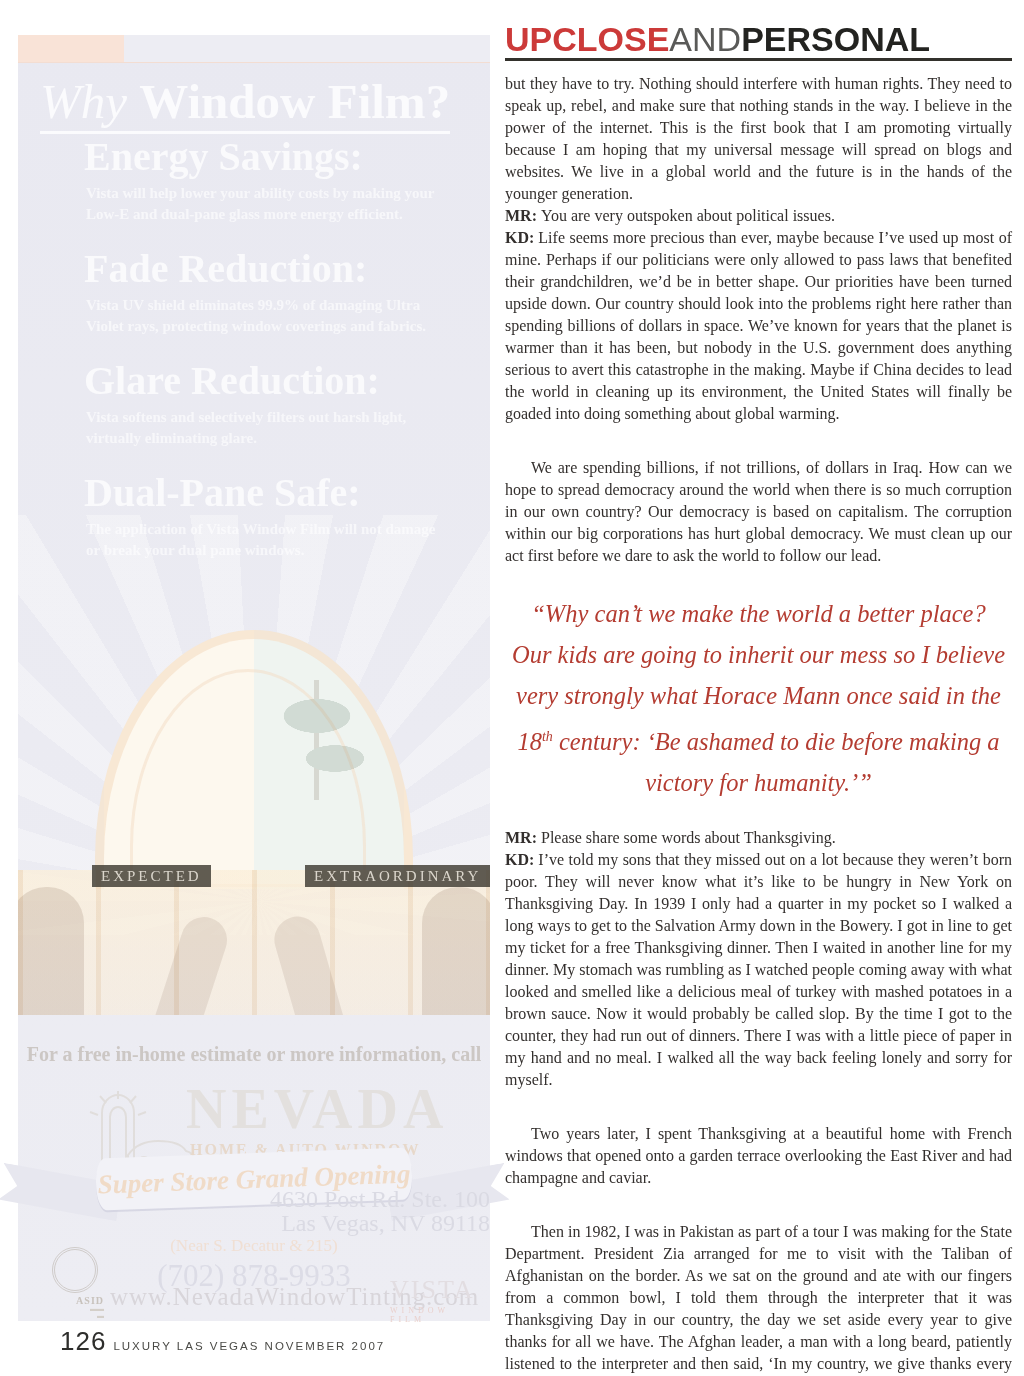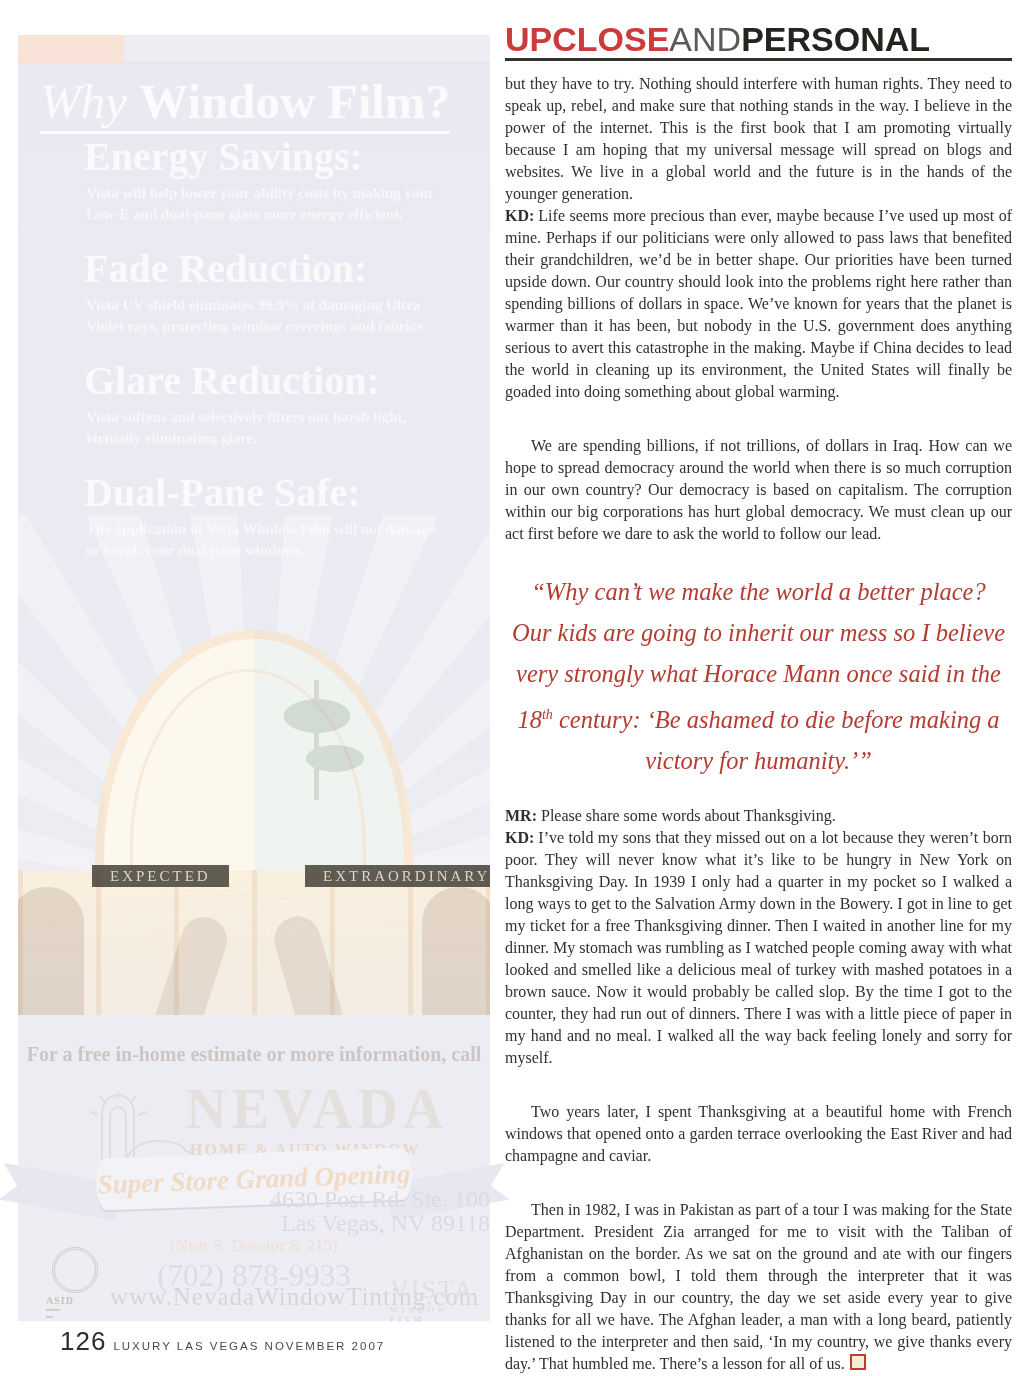--- a/index.html
+++ b/index.html
@@ -47,21 +47,21 @@
         background:repeating-linear-gradient(90deg,rgba(214,170,120,0.35) 0 5px,
         rgba(255,252,244,0.35) 5px 78px);}
   .chair{position:absolute;width:74px;height:150px;background:rgba(96,66,46,0.14);
          border-radius:36px 36px 8px 8px;}
   .chair.c1{left:-8px;top:372px;}
   .chair.c2{left:404px;top:372px;}
   .chair.c3{left:150px;top:400px;transform:rotate(18deg);width:46px;height:130px;background:rgba(96,66,46,0.11);}
   .chair.c4{left:268px;top:400px;transform:rotate(-16deg);width:46px;height:130px;background:rgba(96,66,46,0.11);}
 
   .photo-label{position:absolute;top:350px;height:22px;display:flex;align-items:center;
-        padding:0 18px;background:rgba(62,58,50,0.82);color:#dbd6cc;
+        padding:0 9px;background:rgba(62,58,50,0.82);color:#dbd6cc;
         font-size:15px;letter-spacing:3px;font-family:"Liberation Serif",serif;}
   .label-expected{left:74px;}
   .label-extraordinary{left:287px;}
 
   .ad-cta{position:absolute;left:0;top:1008px;width:472px;text-align:center;
           font-weight:700;font-size:20px;color:#ccc7c4;}
 
   
   .nevada{position:absolute;left:0;top:1040px;width:472px;height:125px;}
   .nevada-icon{position:absolute;left:70px;top:8px;width:110px;height:90px;opacity:.55;}
@@ -79,21 +79,21 @@
       border-radius:10px/24px;transform:rotate(-2deg);box-shadow:0 2px 0 rgba(210,210,224,0.8);
       display:flex;align-items:center;justify-content:center;}
   .ribbon-text{font-weight:700;font-style:italic;font-size:27px;color:#f0dbc7;white-space:nowrap;}
 
   .ad-address{position:absolute;left:0;top:1152px;width:472px;text-align:center;color:#dadae3;}
   .addr1,.addr2{font-size:24px;line-height:24px;text-align:right;}
   .addr3{font-size:17px;line-height:22px;color:#f0dfd3;}
   .ad-phone{font-size:31px;line-height:38px;color:#dcdce6;}
   .ad-web{position:absolute;left:92px;top:1248px;font-size:25px;color:#d8d5da;letter-spacing:1px;}
 
-  .asid{position:absolute;left:28px;top:1212px;width:58px;text-align:left;}
+  .asid{position:absolute;left:28px;top:1212px;width:58px;text-align:right;}
   .asid-circle{width:40px;height:40px;margin:0 auto;border-radius:50%;
       border:3px double rgba(190,185,178,0.65);}
   .asid-label{font-size:10px;letter-spacing:1px;color:#c8c2bc;font-weight:700;margin-top:2px;}
   .asid-lines{font-size:7px;color:#d4cfc9;line-height:7px;}
 
   .vista{position:absolute;left:372px;top:1240px;width:95px;}
   .vista-row{display:flex;align-items:center;gap:15px;}
   .vista-name{font-size:26px;letter-spacing:2px;color:#e2dde1;font-weight:400;}
   .vista-square{width:20px;height:20px;background:linear-gradient(135deg,#e8c8c2 0 42%,#f8f5f4 42% 58%,#e8c8c2 58% 100%);}
   .vista-sub{font-size:8px;letter-spacing:4px;color:#e9d0cc;margin-top:1px;font-family:Liberation Serif, serif;}
@@ -226,20 +226,21 @@
   </div>
 
   <div id="article">
     <div class="art-header">
       <span class="hdr-red">UPCLOSE</span><span class="hdr-and">AND</span><span class="hdr-dark">PERSONAL</span>
     </div>
     <div class="art-rule"></div>
 
     <div class="art-body">
       <p><span>but they have to try. Nothing should interfere with human rights. They need to speak up, rebel, and make sure that nothing stands in the way. I believe in the power of the internet. This is the first book that I am promoting virtually because I am hoping that my universal message will spread on blogs and websites. We live in a global world and the future is in the hands of the younger generation.</span></p>
+      <p><span class="speaker">MR:</span><span>You are very outspoken about political issues.</span></p>
       <p><span class="speaker">KD:</span><span>Life seems more precious than ever, maybe because I’ve used up most of mine. Perhaps if our politicians were only allowed to pass laws that benefited their grandchildren, we’d be in better shape. Our priorities have been turned upside down. Our country should look into the problems right here rather than spending billions of dollars in space. We’ve known for years that the planet is warmer than it has been, but nobody in the U.S. government does anything serious to avert this catastrophe in the making. Maybe if China decides to lead the world in cleaning up its environment, the United States will finally be goaded into doing something about global warming.</span></p>
       <p class="indent"><span>We are spending billions, if not trillions, of dollars in Iraq. How can we hope to spread democracy around the world when there is so much corruption in our own country? Our democracy is based on capitalism. The corruption within our big corporations has hurt global democracy. We must clean up our act first before we dare to ask the world to follow our lead.</span></p>
 
       <div class="pull-quote">
         <span>“Why can’t we make the world a better place? Our kids are going to inherit our mess so I believe very strongly what Horace Mann once said in the 18</span><sup>th</sup><span> century: ‘Be ashamed to die before making a victory for humanity.’”</span>
       </div>
 
       <p><span class="speaker">MR:</span><span>Please share some words about Thanksgiving.</span></p>
       <p><span class="speaker">KD:</span><span>I’ve told my sons that they missed out on a lot because they weren’t born poor. They will never know what it’s like to be hungry in New York on Thanksgiving Day. In 1939 I only had a quarter in my pocket so I walked a long ways to get to the Salvation Army down in the Bowery. I got in line to get my ticket for a free Thanksgiving dinner. Then I waited in another line for my dinner. My stomach was rumbling as I watched people coming away with what looked and smelled like a delicious meal of turkey with mashed potatoes in a brown sauce. Now it would probably be called slop. By the time I got to the counter, they had run out of dinners. There I was with a little piece of paper in my hand and no meal. I walked all the way back feeling lonely and sorry for myself.</span></p>
       <p class="indent"><span>Two years later, I spent Thanksgiving at a beautiful home with French windows that opened onto a garden terrace overlooking the East River and had champagne and caviar.</span></p>

